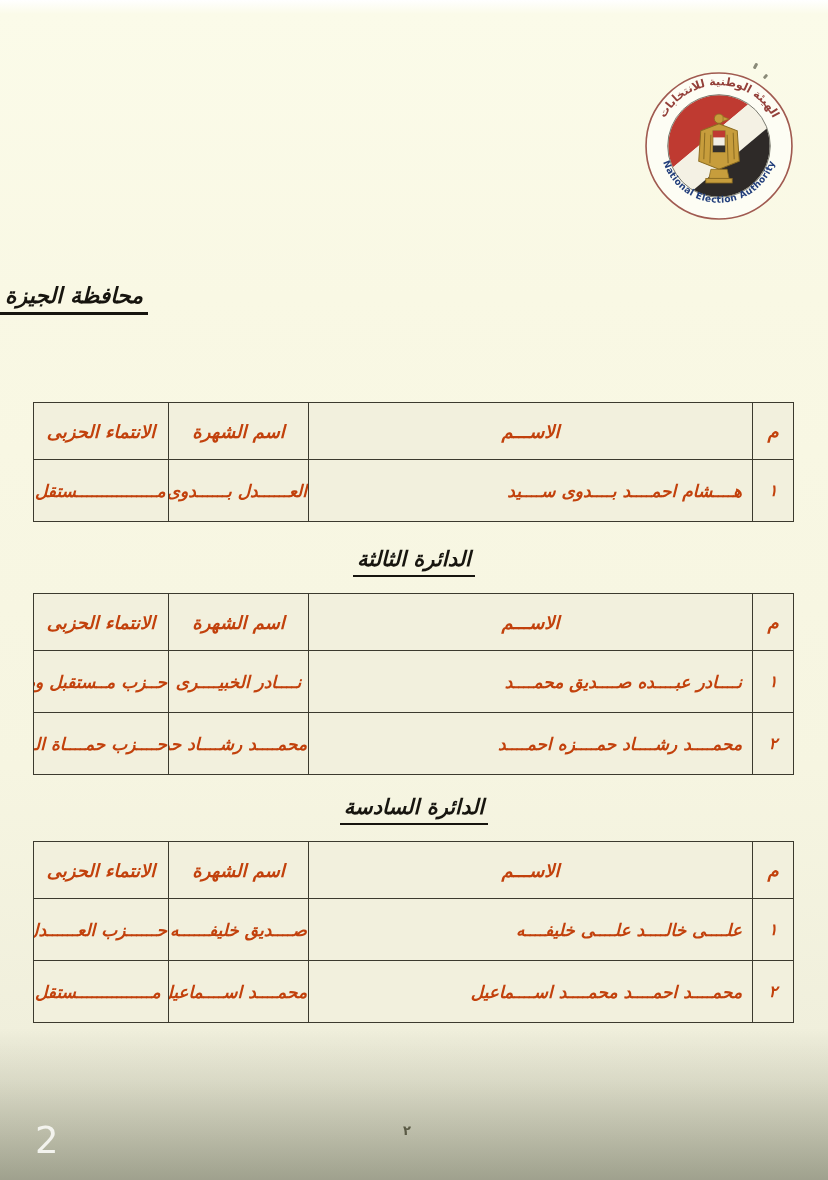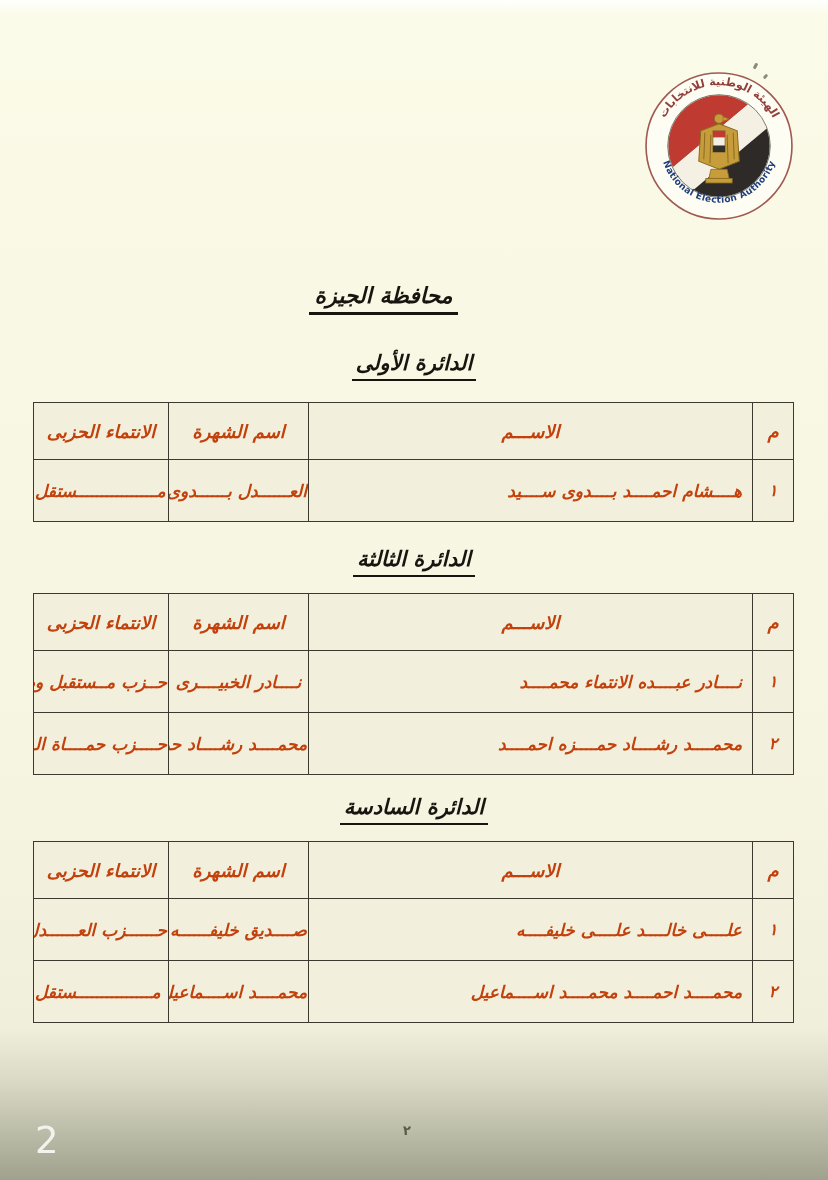--- a/index.html
+++ b/index.html
@@ -9,21 +9,21 @@
     background:linear-gradient(180deg,#ffffff 0px,#fbfbe9 14px,#f9f8e4 25%,#f6f5e1 65%,#f0efdc 88%,#ecebd8 100%);
   }
   
   .ar{direction:rtl;font-weight:bold;font-style:italic;color:#17150f;}
 
   .logo-wrap{position:absolute;left:643px;top:70px;width:152px;height:152px;}
   .artifact{position:absolute;background:#8a8a78;border-radius:1px;}
   .artifact.a1{left:754px;top:63px;width:3px;height:6px;transform:rotate(28deg);}
   .artifact.a2{left:764px;top:74px;width:3px;height:5px;transform:rotate(40deg);}
 
-  .doc-title{position:absolute;left:0;width:767px;text-align:center;top:283px;}
+  .doc-title{position:absolute;left:0;width:767px;top:283px;}
   .doc-title .txt{display:inline-block;font-size:22px;border-bottom:3px solid #17150f;padding:0 5px 4px;}
 
   .sec-h{position:absolute;left:0;width:828px;text-align:center;}
   .sec-h .txt{display:inline-block;font-size:21px;border-bottom:2.6px solid #17150f;padding:0 4px 4px;}
   .sec-h.h1{top:351px}
   .sec-h.h2{top:547px}
   .sec-h.h3{top:795px}
 
   table.tbl{position:absolute;left:33px;width:760px;border-collapse:collapse;direction:rtl;
     background:#f2f0dd;table-layout:fixed;}
@@ -88,23 +88,20 @@
       </text>
     </svg>
   </div>
   <div class="artifact a1"></div>
   <div class="artifact a2"></div>
 
   <div class="doc-title">
     <span class="txt ar">محافظة الجيزة</span>
   </div>
 
-  <div class="sec-h h1">
-    <span class="txt ar">الدائرة الأولى</span>
-  </div>
   <table class="tbl t1">
     <colgroup>
         <col style="width:41px">
         <col style="width:444px">
         <col style="width:140px">
         <col style="width:135px">
       </colgroup>
     <thead>
       <tr>
         <th>م</th>
@@ -137,21 +134,21 @@
       <tr>
         <th>م</th>
         <th>الاســـم</th>
         <th>اسم الشهرة</th>
         <th>الانتماء الحزبى</th>
       </tr>
     </thead>
     <tbody>
       <tr>
         <td class="c-num">١</td>
-        <td class="c-name">نــــادر عبــــده الانتماء محمــــد</td>
+        <td class="c-name">نــــادر عبــــده صــــديق محمــــد</td>
         <td class="c-known">نــــادر الخبيــــرى</td>
         <td class="c-party">حــزب مــستقبل وطــن</td>
       </tr>
       <tr>
         <td class="c-num">٢</td>
         <td class="c-name">محمــــد رشــــاد حمــــزه احمــــد</td>
         <td class="c-known">محمــــد رشــــاد حمــــزه</td>
         <td class="c-party">حــــزب حمــــاة الــــوطن</td>
       </tr>
     </tbody>

